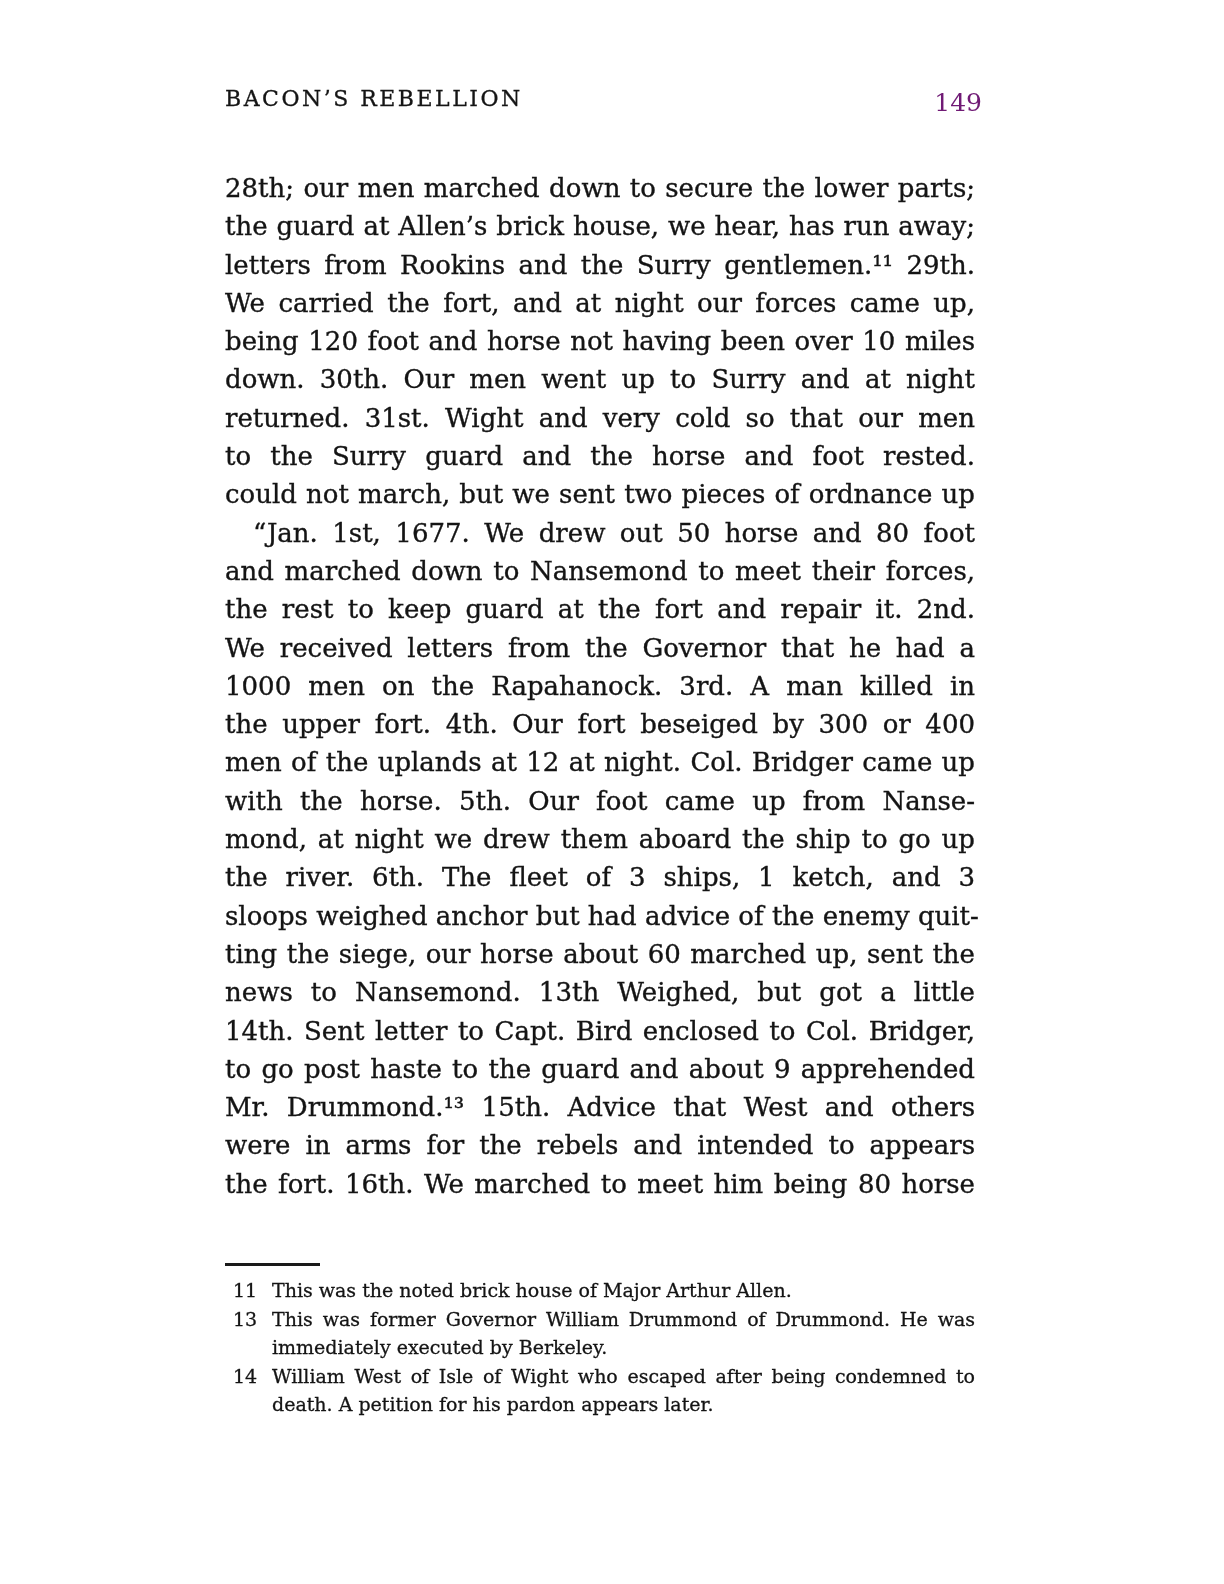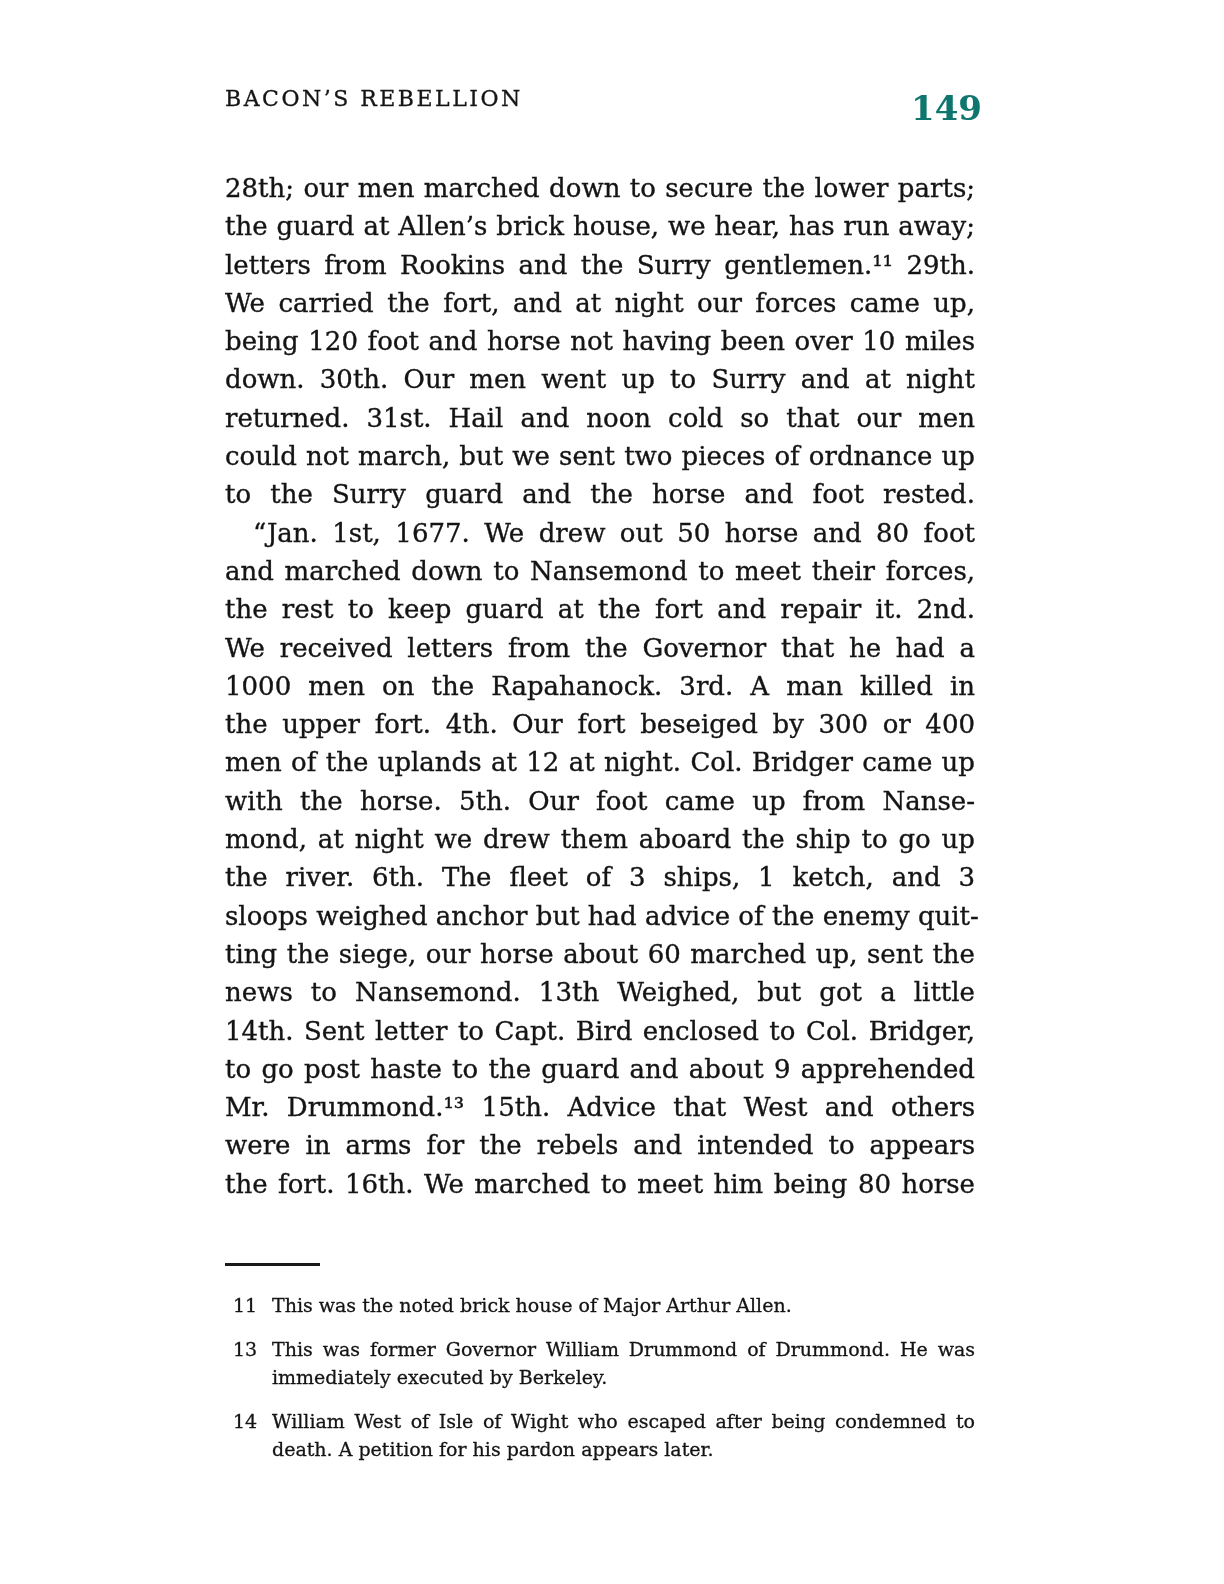--- a/index.html
+++ b/index.html
@@ -21,23 +21,23 @@
     font-size: 22px;
     letter-spacing: 2.5px;
     color: #151515;
     -webkit-text-stroke: 0.3px #151515;
     white-space: nowrap;
   }
   .page-number {
     position: absolute;
     top: 88px;
     right: 242px;
-    font-size: 34px;
-    font-weight: 700;
-    color: #0f766e;
+    font-size: 25px;
+    font-weight: 400;
+    color: #701a75;
   }
   .body-text {
     position: absolute;
     top: 145px;
     left: 225px;
     width: 750px;
     font-size: 26px;
     line-height: 38.3px;
     margin-top: 24px;
     -webkit-text-stroke: 0.35px #141414;
@@ -59,21 +59,21 @@
   }
   .footnotes {
     position: absolute;
     top: 1276px;
     left: 225px;
     width: 750px;
     font-size: 19px;
     line-height: 28.6px;
     -webkit-text-stroke: 0.3px #141414;
   }
-  .fn-row { display: flex; margin-top: 15px; }
+  .fn-row { display: flex; }
   .fn-num {
     flex: none;
     width: 47px;
     padding-left: 8px;
     box-sizing: border-box;
   }
   .fn-text { flex: 1; min-width: 0; }
   .fl {
     text-align: justify;
     text-align-last: justify;
@@ -90,23 +90,23 @@
   <div class="running-header">BACON’S REBELLION</div>
   <div class="page-number">149</div>
 
   <div class="body-text">
     <div class="bl">28th; our men marched down to secure the lower parts;</div>
     <div class="bl">the guard at Allen’s brick house, we hear, has run away;</div>
     <div class="bl">letters from Rookins and the Surry gentlemen.¹¹ 29th.</div>
     <div class="bl">We carried the fort, and at night our forces came up,</div>
     <div class="bl">being 120 foot and horse not having been over 10 miles</div>
     <div class="bl">down. 30th. Our men went up to Surry and at night</div>
-    <div class="bl">returned. 31st. Hail and noon cold so that our men</div>
+    <div class="bl">returned. 31st. Wight and very cold so that our men</div>
+    <div class="bl">to the Surry guard and the horse and foot rested.</div>
     <div class="bl">could not march, but we sent two pieces of ordnance up</div>
-    <div class="bl">to the Surry guard and the horse and foot rested.</div>
     <div class="bl indent">“Jan. 1st, 1677. We drew out 50 horse and 80 foot</div>
     <div class="bl">and marched down to Nansemond to meet their forces,</div>
     <div class="bl">the rest to keep guard at the fort and repair it. 2nd.</div>
     <div class="bl">We received letters from the Governor that he had a</div>
     <div class="bl">1000 men on the Rapahanock. 3rd. A man killed in</div>
     <div class="bl">the upper fort. 4th. Our fort beseiged by 300 or 400</div>
     <div class="bl">men of the uplands at 12 at night. Col. Bridger came up</div>
     <div class="bl">with the horse. 5th. Our foot came up from Nanse-</div>
     <div class="bl">mond, at night we drew them aboard the ship to go up</div>
     <div class="bl">the river. 6th. The fleet of 3 ships, 1 ketch, and 3</div>

